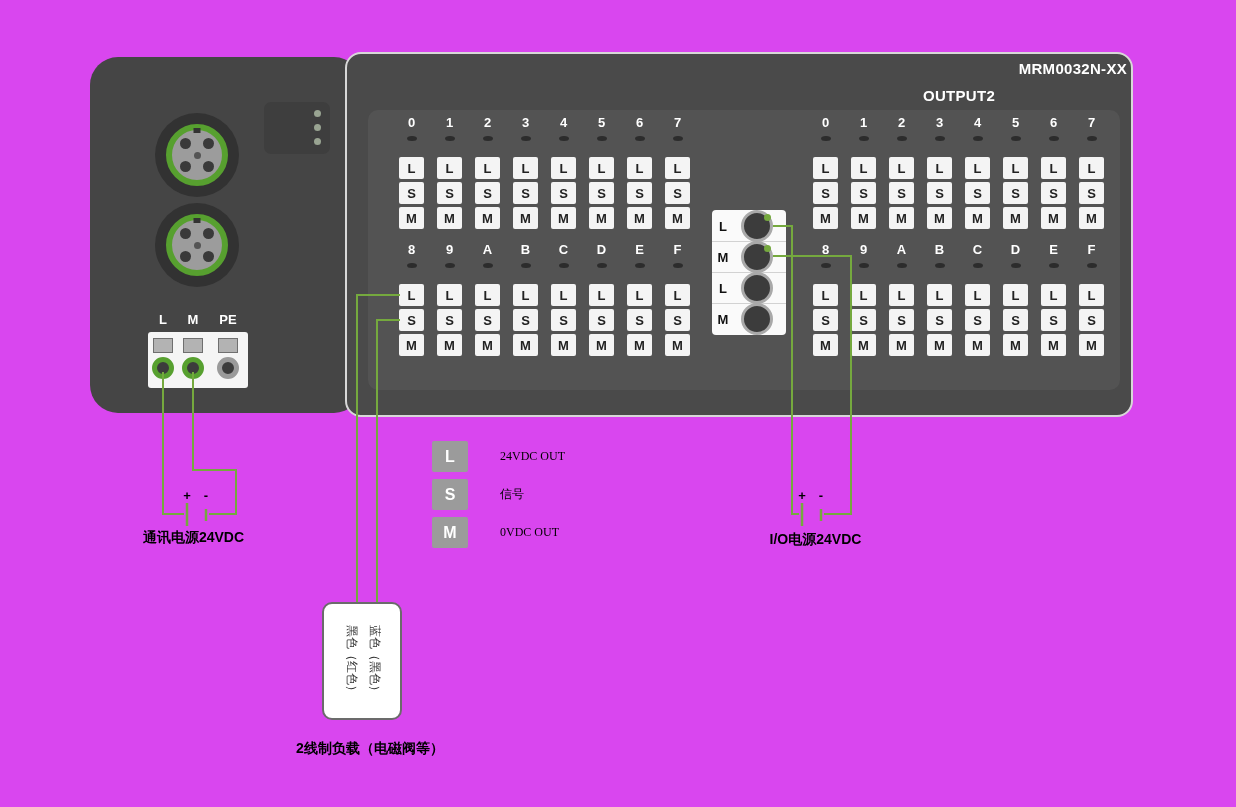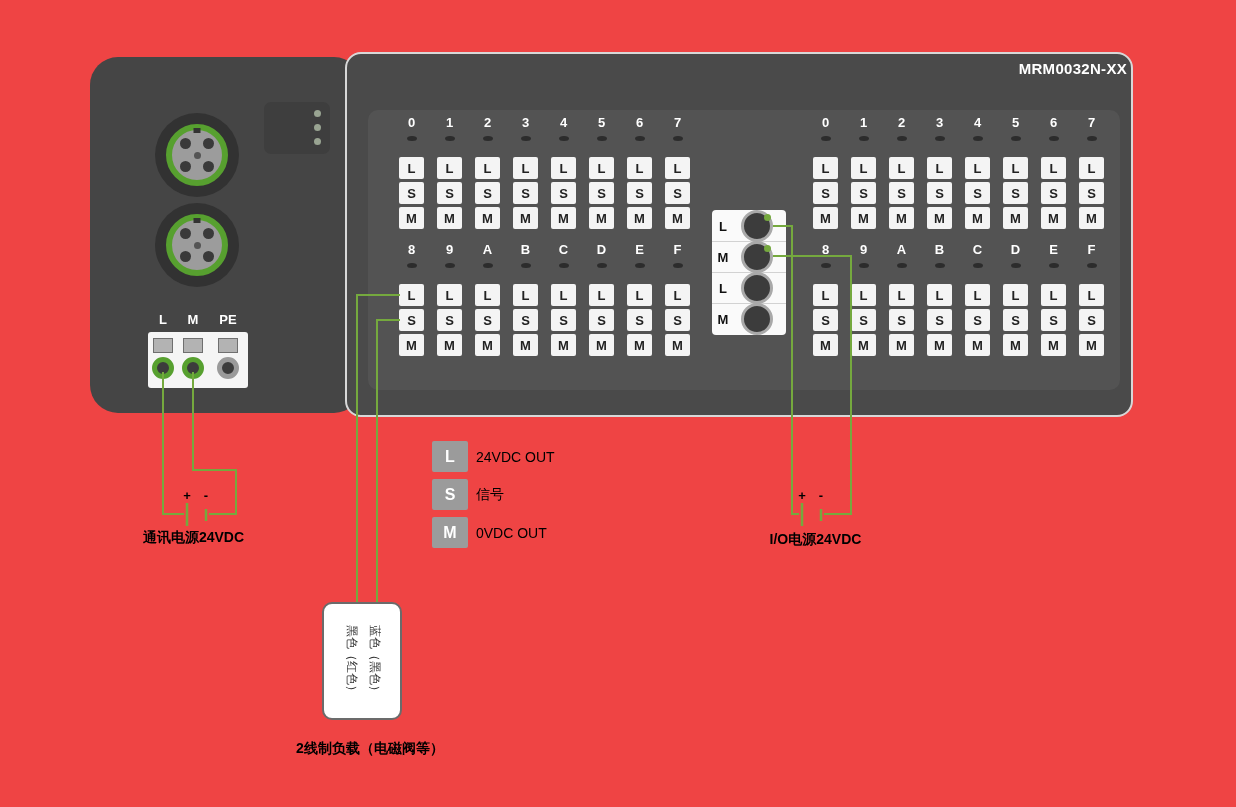--- a/index.html
+++ b/index.html
@@ -1,16 +1,16 @@
 <!DOCTYPE html>
 <html><head>
 <meta charset="utf-8">
 <style>
   html,body{margin:0;padding:0;background:#fff;}
-  .canvas{position:relative;width:1236px;height:807px;background:#ef4444;overflow:hidden;
+  .canvas{position:relative;width:1236px;height:807px;background:#d946ef;overflow:hidden;
           font-family:"Liberation Sans","DejaVu Sans",sans-serif;}
   .abs{position:absolute;}
 
   
   #device-body{left:90px;top:57px;width:272px;height:356px;background:#454545;border-radius:28px;}
   #front-panel{left:345px;top:52px;width:788px;height:365px;background:#4a4a4a;
                border:2px solid #d8d8d8;border-radius:16px;box-sizing:border-box;}
   #panel-inset{left:368px;top:110px;width:752px;height:280px;background:#535353;border-radius:10px;}
 
   #model-title{left:905px;top:60px;width:222px;text-align:right;color:#fff;font-weight:700;font-size:15px;letter-spacing:.3px;}
@@ -61,21 +61,21 @@
   
   #led-block{left:264px;top:102px;width:66px;height:52px;background:#3e3e3e;border-radius:7px;}
   .led-dot{position:absolute;right:9px;width:7px;height:7px;border-radius:50%;background:#99a492;}
   .led-dot.d1{top:8px;} .led-dot.d2{top:22px;} .led-dot.d3{top:36px;}
 
   
   .legend-row{position:absolute;left:432px;display:flex;align-items:center;}
   #legend-row-0{top:441px;} #legend-row-1{top:479px;} #legend-row-2{top:517px;}
   .legend-key{width:36px;height:31px;background:#9b9b9b;color:#fff;font-weight:700;font-size:16px;
               display:flex;align-items:center;justify-content:center;border-radius:2px;}
-  .legend-text{margin-left:8px;font-size:14px;color:#000;}
+  .legend-text{margin-left:32px;font-size:12px;color:#000;font-family:Liberation Serif, serif;}
 
   
   .anno-label{position:absolute;text-align:center;font-weight:700;font-size:14px;color:#000;}
   #comm-power-label{left:126px;top:529px;width:135px;}
   #io-power-label{left:748px;top:531px;width:135px;}
   #load-label{left:270px;top:740px;width:200px;}
   .sign{position:absolute;width:14px;text-align:center;font-weight:700;font-size:13px;color:#000;}
   #comm-plus{left:180px;top:488px;} #comm-minus{left:199px;top:488px;}
   #io-plus{left:795px;top:488px;} #io-minus{left:814px;top:488px;}
 
@@ -92,20 +92,21 @@
 </head>
 <body>
 
 <div class="canvas">
 
   <div class="abs" id="device-body"></div>
   <div class="abs" id="front-panel"></div>
   <div class="abs" id="panel-inset"></div>
 
   <div class="abs" id="model-title">MRM0032N-XX</div>
+  <div class="bank-header" id="bank1-header">OUTPUT2</div>
 
   <div class="bank-row" id="bank0-row0">
       <div class="ch-col">
         <div class="ch-num">0</div>
         <div class="ch-led"></div>
         <div class="t-box">L</div>
         <div class="t-box">S</div>
         <div class="t-box">M</div>
       </div>
       <div class="ch-col">

